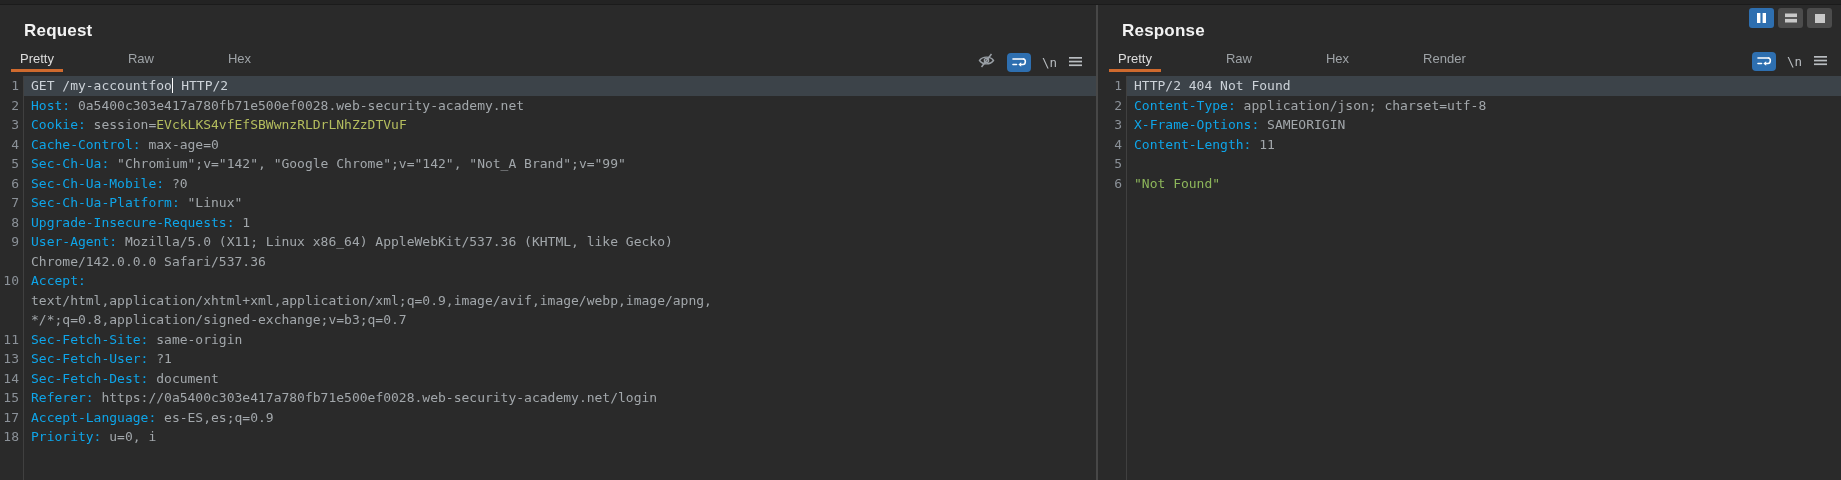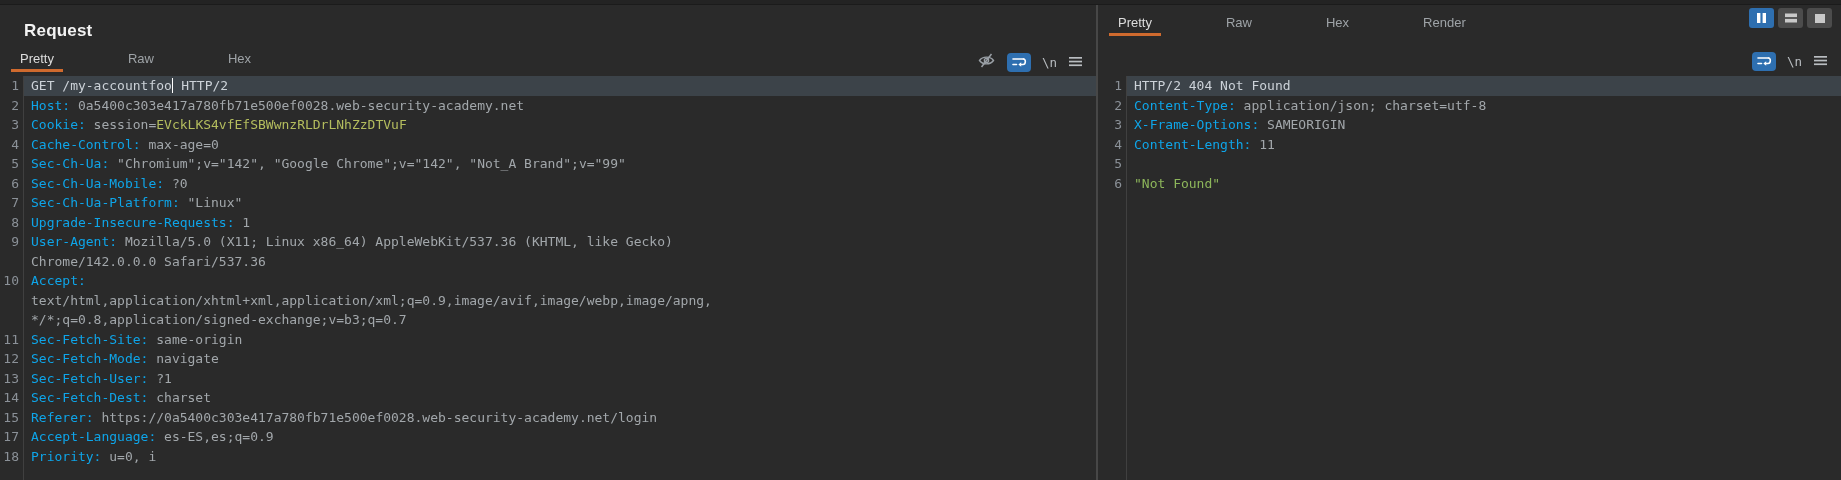--- a/index.html
+++ b/index.html
@@ -170,49 +170,46 @@
           <span class="ln">10</span>
           <span class="code"><span class="seg-name">Accept:</span><span class="seg-value">
 text/html,application/xhtml+xml,application/xml;q=0.9,image/avif,image/webp,image/apng,
 */*;q=0.8,application/signed-exchange;v=b3;q=0.7</span></span>
         </div>
         <div class="line">
           <span class="ln">11</span>
           <span class="code"><span class="seg-name">Sec-Fetch-Site:</span><span class="seg-value"> same-origin</span></span>
         </div>
         <div class="line">
-          <span class="ln">12</span>
-          <span class="code"><span class="seg-name">Sec-Fetch-Mode:</span><span class="seg-value"> navigate</span></span>
-        </div>
-        <div class="line">
           <span class="ln">13</span>
           <span class="code"><span class="seg-name">Sec-Fetch-User:</span><span class="seg-value"> ?1</span></span>
         </div>
         <div class="line">
           <span class="ln">14</span>
-          <span class="code"><span class="seg-name">Sec-Fetch-Dest:</span><span class="seg-value"> charset</span></span>
+          <span class="code"><span class="seg-name">Sec-Fetch-Dest:</span><span class="seg-value"> document</span></span>
         </div>
         <div class="line">
           <span class="ln">15</span>
           <span class="code"><span class="seg-name">Referer:</span><span class="seg-value"> https://0a5400c303e417a780fb71e500ef0028.web-security-academy.net/login</span></span>
         </div>
         <div class="line">
           <span class="ln">17</span>
           <span class="code"><span class="seg-name">Accept-Language:</span><span class="seg-value"> es-ES,es;q=0.9</span></span>
         </div>
         <div class="line">
           <span class="ln">18</span>
           <span class="code"><span class="seg-name">Priority:</span><span class="seg-value"> u=0, i</span></span>
         </div>
       </div>
   </div>
 
   <div class="divider"></div>
 
   <div class="panel panel-response" style="--gutter-w:29px;--gutter-border:28px;">
+    <div class="panel-title">Response</div>
     <div class="tabs" id="response-tabs">
         <div class="tab selected">Pretty</div>
         <div class="tab">Raw</div>
         <div class="tab">Hex</div>
         <div class="tab">Render</div>
       </div>
     <div class="panel-toolbar" id="response-toolbar">
         <div class="wrap-btn">
           <svg width="16" height="13" viewBox="0 0 16 13">
             <line x1="2" y1="3" x2="12.5" y2="3" stroke="#fff" stroke-width="1.6" stroke-linecap="round"></line>

